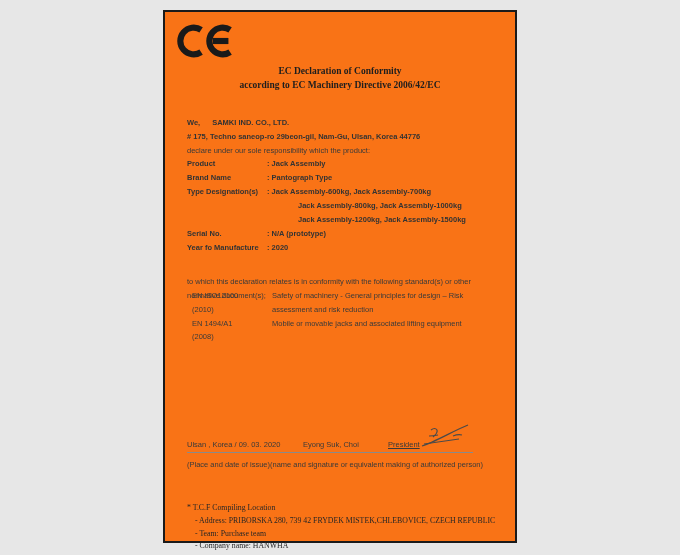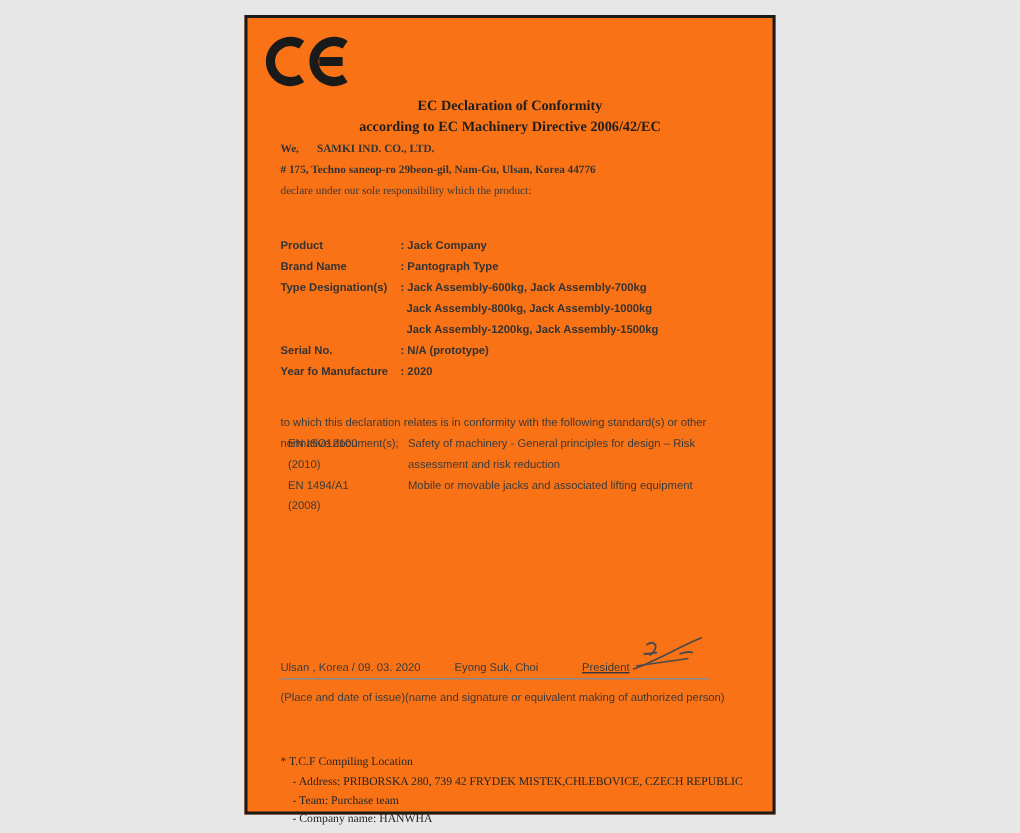--- a/index.html
+++ b/index.html
@@ -13,28 +13,28 @@
     box-sizing:border-box;border:2px solid #1b1b1b;background:#f97316;
     color:#3a3a3a;font-size:7.5px;
   }
   
   .ce{position:absolute;top:9px;left:11px;width:58px;height:40px;}
   
   .titles{position:absolute;top:52px;left:0;right:0;text-align:center;
     font-family:"Liberation Serif", serif;font-weight:bold;font-size:9.5px;
     line-height:14px;color:#1e1e1e;}
   
-  .intro{position:absolute;top:80px;left:22px;right:18px;line-height:14px;font-family:Liberation Serif, serif;}
+  .intro{position:absolute;top:104px;left:22px;right:18px;line-height:14px;}
   .intro .b{font-weight:bold;color:#333;}
   .company{margin-left:12px;}
   
   .fields{position:absolute;top:145px;left:22px;right:18px;line-height:14px;
     font-weight:bold;color:#333;}
   .flabel{display:inline-block;min-width:80px;white-space:nowrap;}
-  .cont .fvalue{padding-left:4px;}
+  .cont .fvalue{padding-left:4px;margin-left:27px;}
   
   .conf{position:absolute;top:243px;left:22px;width:302px;line-height:14px;margin-top:20px;}
   
   .stds{position:absolute;top:277px;left:27px;}
   .std-row{display:flex;}
   .std-left{width:80px;line-height:13.8px;}
   .std-desc{width:232px;line-height:13.8px;}
   
   .dirs{position:absolute;top:351px;left:24px;line-height:14px;}
   .dir-row{display:flex;margin-left:2px;}
@@ -73,21 +73,21 @@
   <div class="intro">
     <div class="b">
       <span>We,</span><span class="company">SAMKI IND. CO., LTD.</span>
     </div>
     <div class="b"># 175, Techno saneop-ro 29beon-gil, Nam-Gu, Ulsan, Korea 44776</div>
     <div>declare under our sole responsibility which the product:</div>
   </div>
 
   <div class="fields">
     <div>
-      <span class="flabel">Product</span><span class="fvalue">: Jack Company</span>
+      <span class="flabel">Product</span><span class="fvalue">: Jack Assembly</span>
     </div>
     <div>
       <span class="flabel">Brand Name</span><span class="fvalue">: Pantograph Type</span>
     </div>
     <div>
       <span class="flabel">Type  Designation(s)</span><span class="fvalue">: Jack Assembly-600kg, Jack Assembly-700kg</span>
     </div>
     <div class="cont">
       <span class="flabel"></span><span class="fvalue">Jack Assembly-800kg, Jack Assembly-1000kg</span>
     </div>

